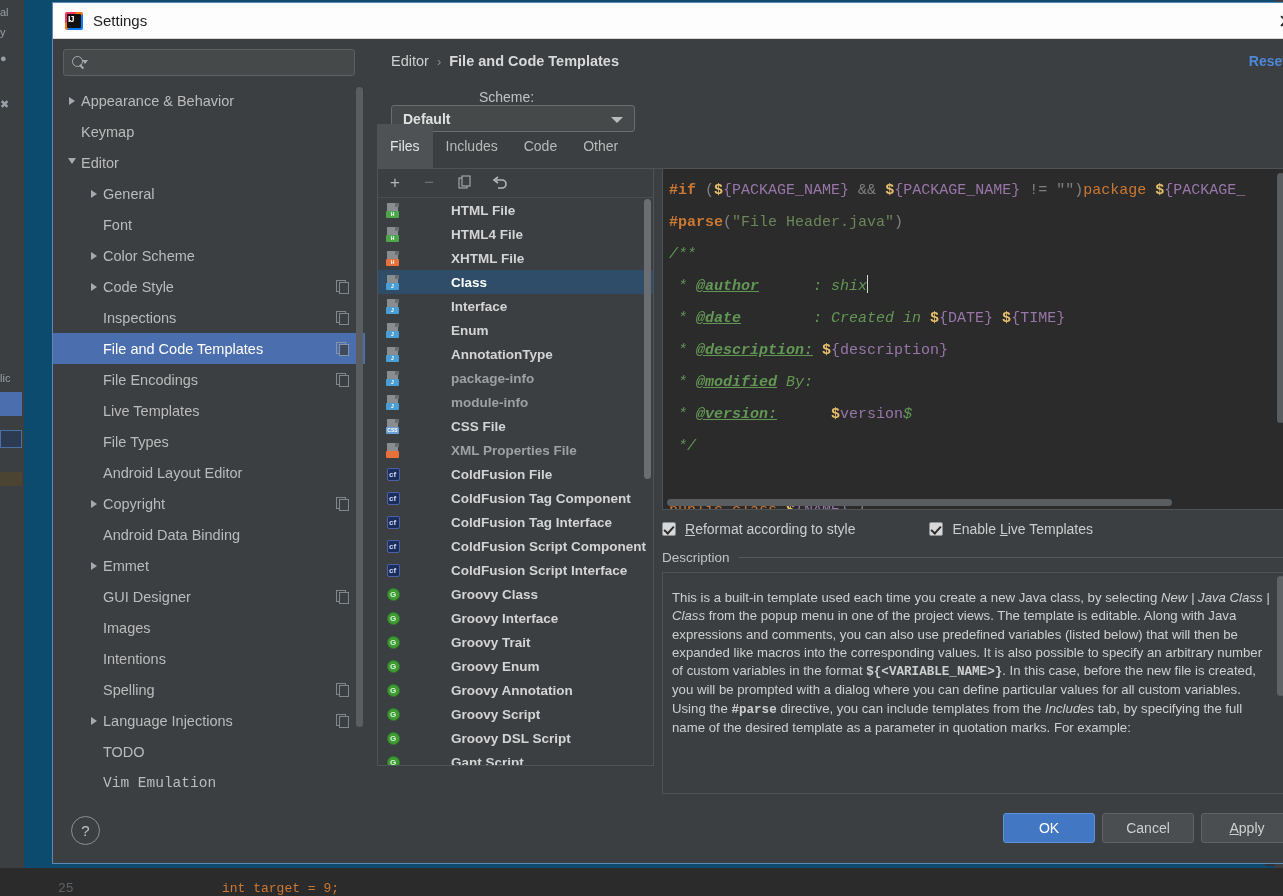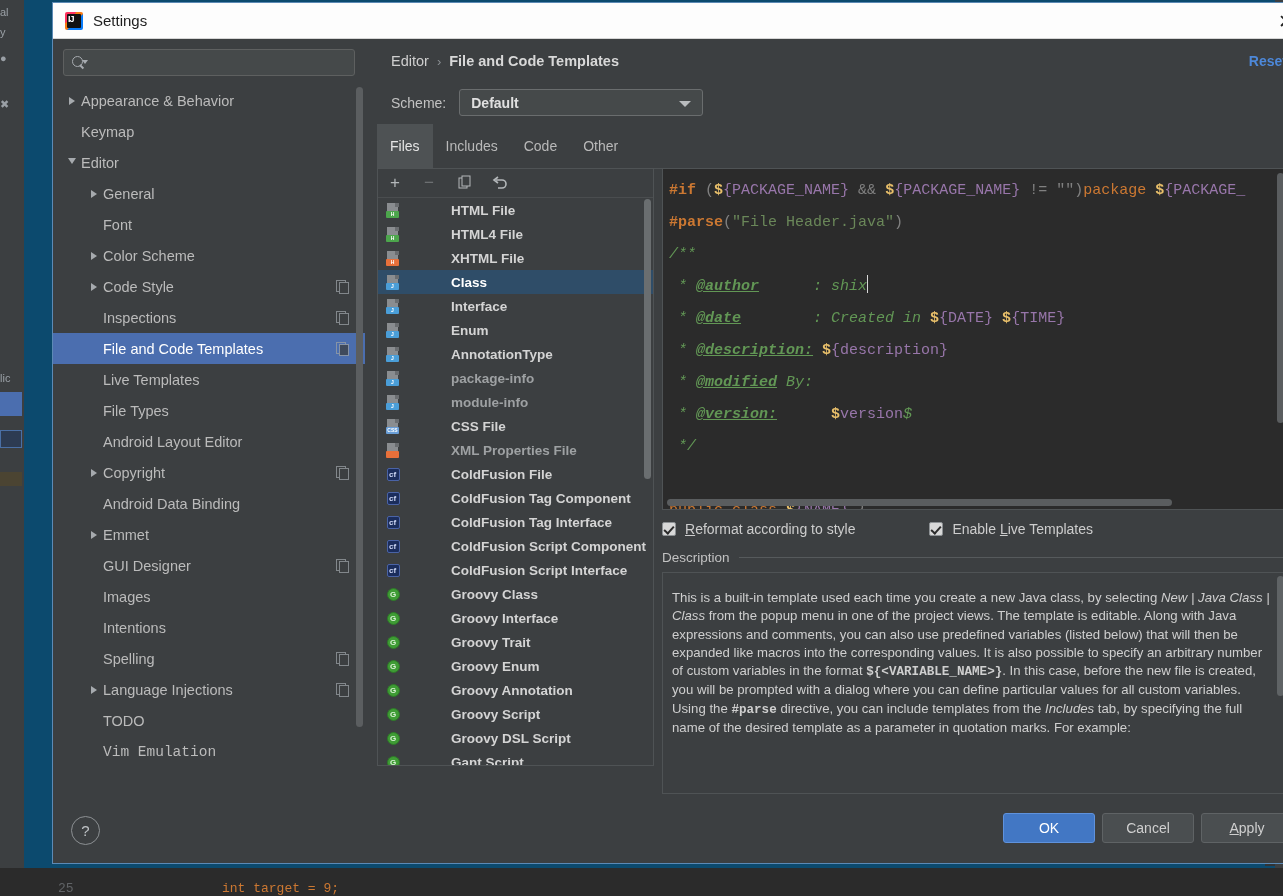--- a/index.html
+++ b/index.html
@@ -77,21 +77,21 @@
   .t-copy .a { position:absolute; left:0; top:0; width:8px; height:10px; border:1px solid #9aa0a4; }
   .t-copy .b { position:absolute; left:3px; top:2px; width:8px; height:10px; border:1px solid #9aa0a4; background:#3c3f41; }
 
   
   .rightpane { position:absolute; left:312px; top:0; right:0; height:100%; background:#3c3f41; }
   .crumb { position:absolute; left:26px; top:14px; font-size:14.5px; color:#cfcfcf; display:flex; align-items:center; gap:8px;}
   .crumb .sep { color:#8a8f93; font-size:13px; }
   .crumb .b { font-weight:bold; color:#d8d8d8; }
   .reset { position:absolute; right:22px; top:14px; color:#4d88d9; font-size:14px; font-weight:bold; }
 
-  .scheme-row { position:absolute; left:26px; top:50px; display:flex; align-items:center; }
+  .scheme-row { position:absolute; left:26px; top:50px; display:flex; align-items:center;flex-direction:column; }
   .scheme-label { color:#c2c2c2; font-size:14px; margin-right:13px; }
   .combo {
     width:244px; height:27px; background:#45494a; border:1px solid #6a6d6e; border-radius:3px;
     display:flex; align-items:center; position:relative; box-sizing:border-box;
   }
   .combo .val { color:#e0e0e0; font-size:14px; font-weight:bold; padding-left:11px; }
   .combo .arw { position:absolute; right:11px; top:11px; width:0;height:0;border-left:6px solid transparent;border-right:6px solid transparent;border-top:6px solid #b9bcbe;}
 
   .tabstrip { position:absolute; left:12px; top:101px; right:22px; height:28px; border-bottom:1px solid #4e5254; display:flex; align-items:flex-end;}
   .tab { height:44px; padding:0 13px; display:flex; align-items:center; font-size:14px; color:#b9b9b9; }
@@ -268,20 +268,28 @@
               <div class="t-row sel" style="padding-left: 32px;">
                 <span class="t-arrow"></span>
                 <span class="t-label">File and Code Templates</span>
                 <span class="t-copy">
                   <span class="a"></span>
                   <span class="b"></span>
                 </span>
               </div>
               <div class="t-row" style="padding-left: 32px;">
                 <span class="t-arrow"></span>
+                <span class="t-label">File Encodings</span>
+                <span class="t-copy">
+                  <span class="a"></span>
+                  <span class="b"></span>
+                </span>
+              </div>
+              <div class="t-row" style="padding-left: 32px;">
+                <span class="t-arrow"></span>
                 <span class="t-label">Live Templates</span>
               </div>
               <div class="t-row" style="padding-left: 32px;">
                 <span class="t-arrow"></span>
                 <span class="t-label">File Types</span>
               </div>
               <div class="t-row" style="padding-left: 32px;">
                 <span class="t-arrow"></span>
                 <span class="t-label">Android Layout Editor</span>
               </div>

